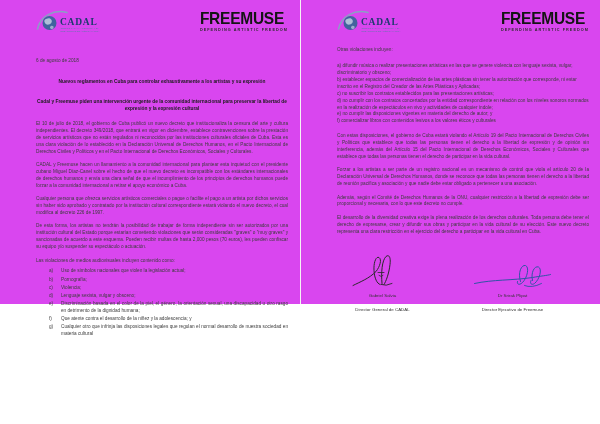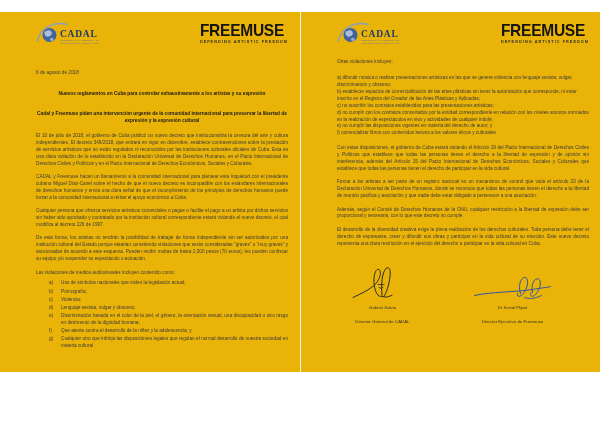--- a/index.html
+++ b/index.html
@@ -1,21 +1,21 @@
 <!DOCTYPE html>
 <html><head>
 <meta charset="utf-8">
 <style>
   html,body{margin:0;padding:0}
   body{
     width:600px;height:424px;position:relative;background:#ffffff;
     font-family:"Liberation Sans",sans-serif;overflow:hidden;
     -webkit-font-smoothing:antialiased;
   }
-  .sheet{position:absolute;top:12px;width:300px;height:360px;background:#eab308}
+  .sheet{position:absolute;top:0;width:300px;height:304px;background:#d946ef}
   #sheet1{left:0}
   #sheet2{left:300px;border-left:1px solid #f4f4f4}
 
   .wrap{position:absolute;left:36px;width:252px;overflow:visible}
   .scaled{width:504px;transform:scale(.5);transform-origin:0 0;
     color:#3c3c3c;font-size:9.4px;line-height:13.8px}
 
   
   .headwrap{top:8px}
   .headrow{display:flex;justify-content:space-between;align-items:flex-start;height:60px}

